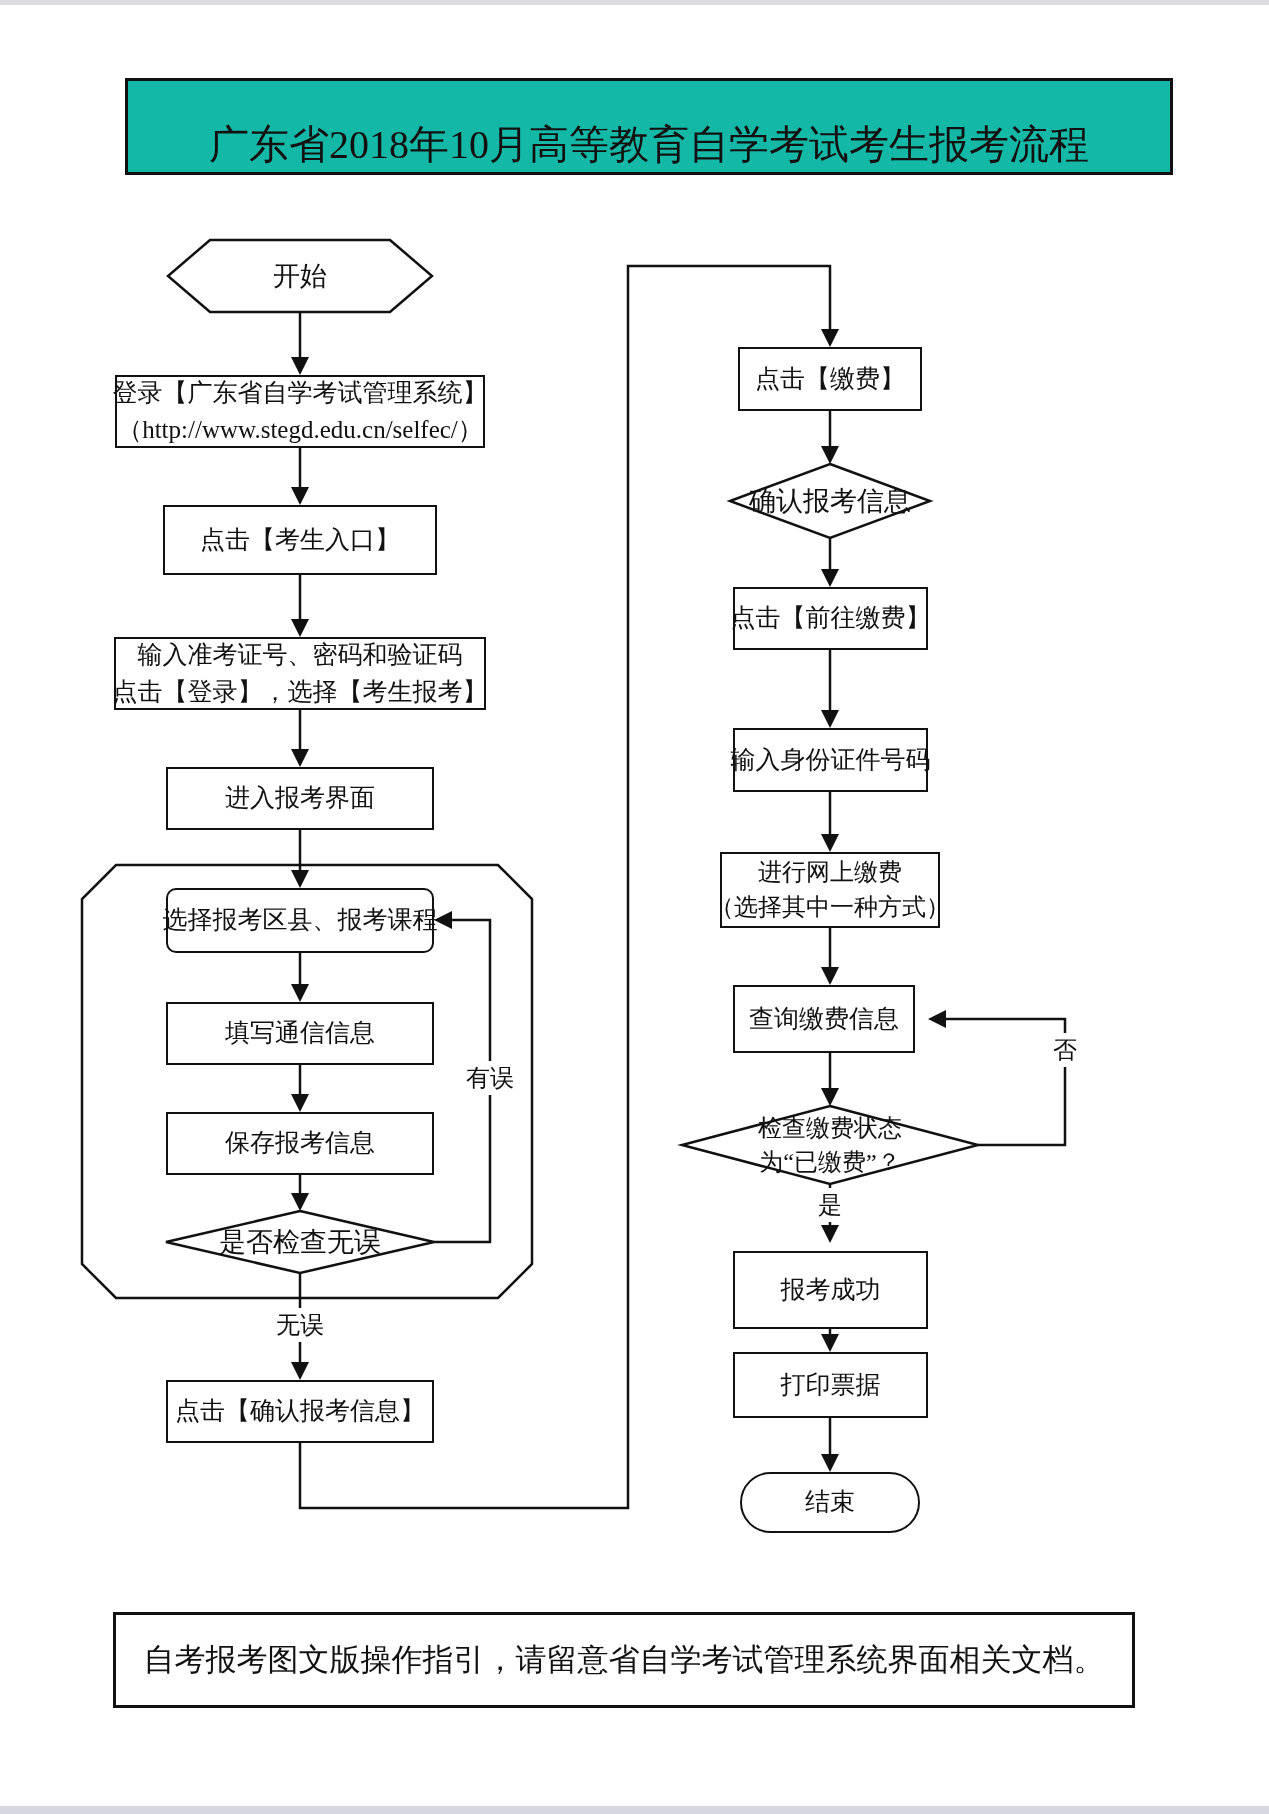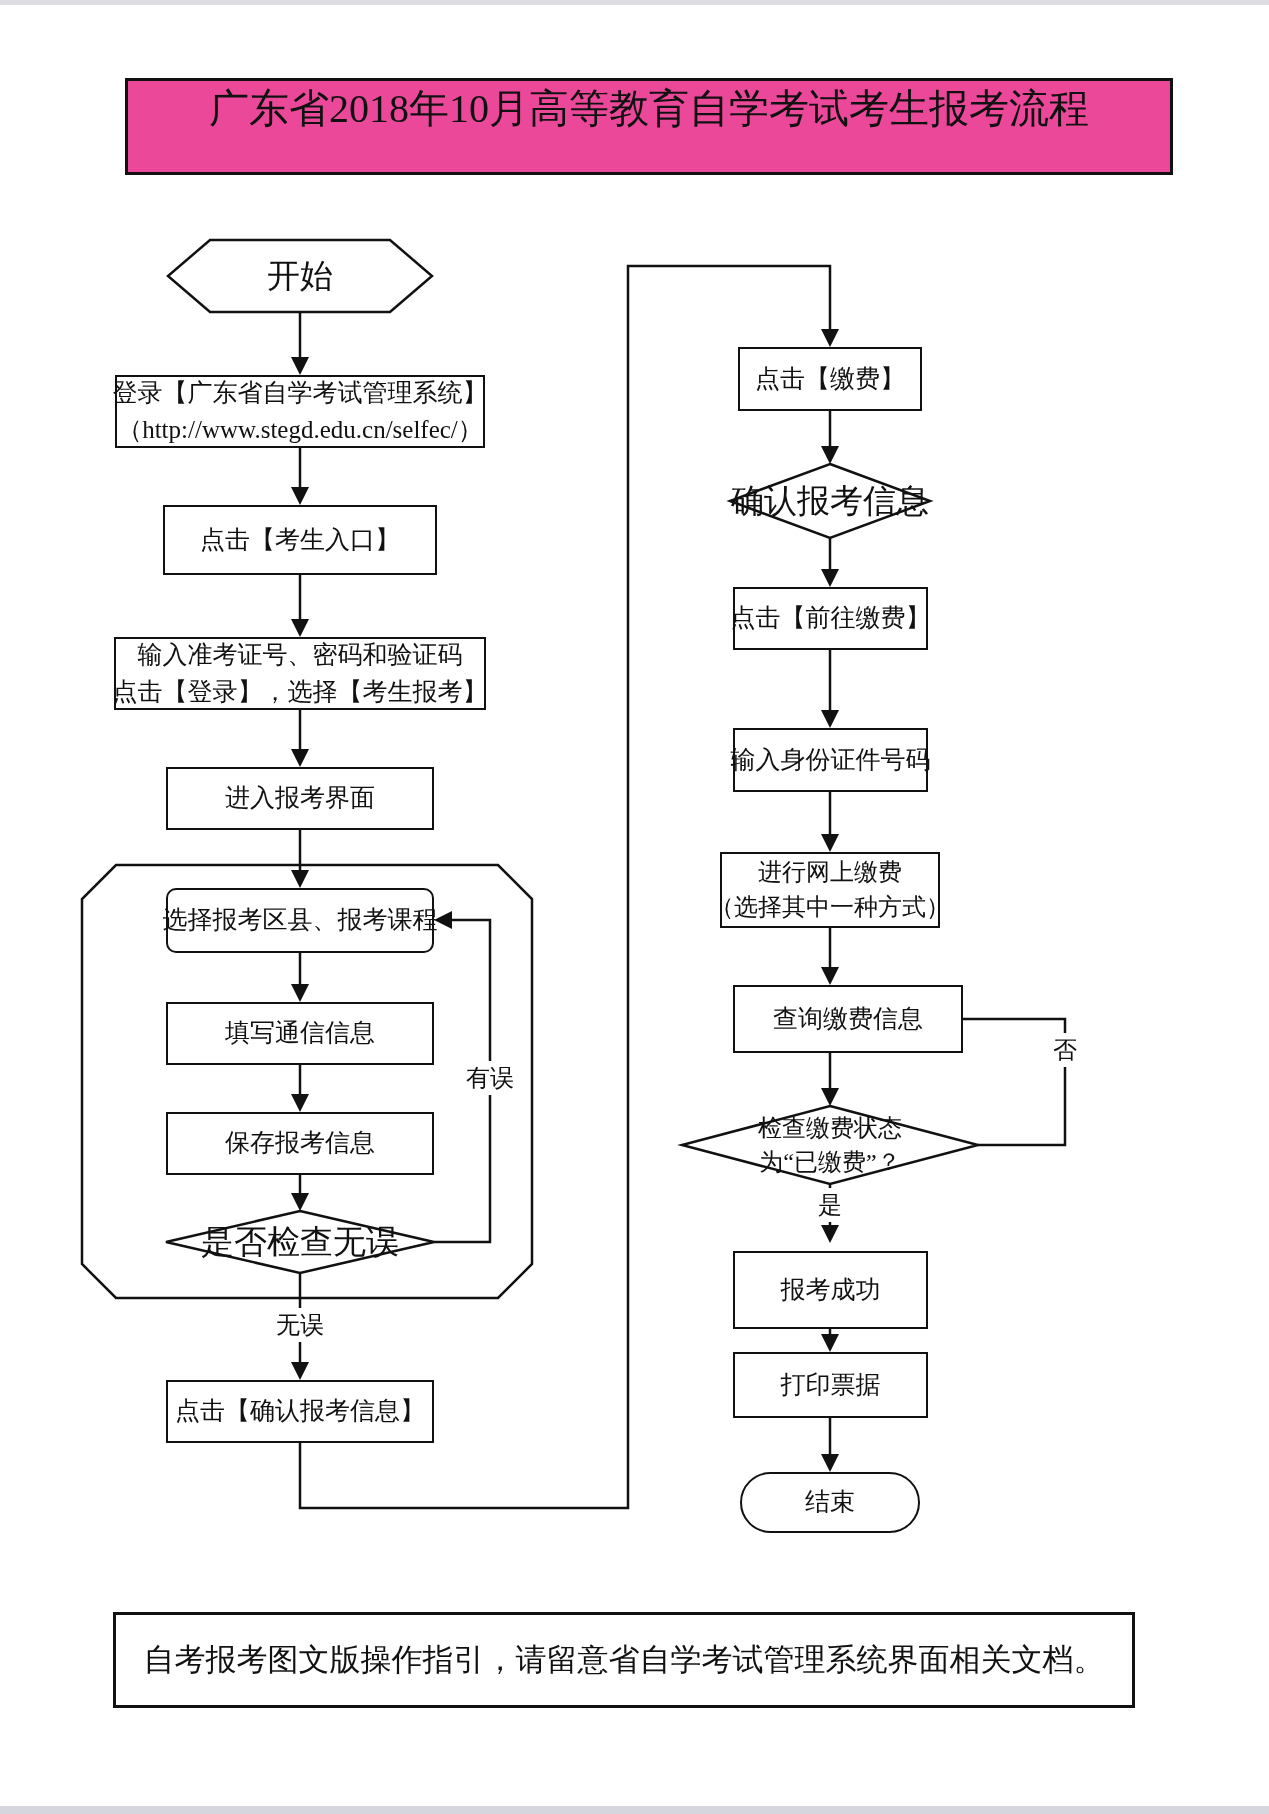--- a/index.html
+++ b/index.html
@@ -24,37 +24,37 @@
     align-items:center;justify-content:center;
     text-align:center;
     font-size:25px;line-height:1.45;
     white-space:nowrap;
   }
   .shape-label{
     position:absolute;
     display:flex;flex-direction:column;
     align-items:center;justify-content:center;
     text-align:center;
-    font-size:33px;line-height:1.42;
+    font-size:27px;line-height:1.42;
     white-space:nowrap;
     background:transparent;
   }
   .edge-label{
     position:absolute;
     transform:translate(-50%,-50%);
     background:#fff;
     padding:1px 3px;
     font-size:24px;
     white-space:nowrap;
   }
   .title-box{
     position:absolute;
     left:125px;top:78px;width:1048px;height:97px;
-    box-sizing:border-box;border:3px solid #111;background:#ec4899;
-    display:flex;align-items:flex-start;justify-content:center;
+    box-sizing:border-box;border:3px solid #111;background:#14b8a6;
+    display:flex;align-items:flex-end;justify-content:center;
     font-size:40px;letter-spacing:0px;white-space:nowrap;
   }
   .footer-box{
     position:absolute;
     left:113px;top:1612px;width:1022px;height:96px;
     box-sizing:border-box;border:3px solid #111;background:#fff;
     display:flex;align-items:center;justify-content:center;
     font-size:31px;white-space:nowrap;
   }
   .pill{border-radius:31px;}
@@ -193,21 +193,21 @@
 
   <div class="box" style="left:733px;top:728px;width:195px;height:64px;">
     <span>输入身份证件号码</span>
   </div>
 
   <div class="box" style="left:720px;top:852px;width:220px;height:76px;font-size:24px;">
     <span>进行网上缴费</span>
     <span>（选择其中一种方式）</span>
   </div>
 
-  <div class="box" style="left:733px;top:985px;width:230px;height:68px;">
+  <div class="box" style="left:733px;top:985px;width:182px;height:68px;">
     <span>查询缴费信息</span>
   </div>
 
   <div class="shape-label" style="left:682px;top:1106px;width:296px;height:78px;font-size:24px;">
     <span>检查缴费状态</span>
     <span>为“已缴费”？</span>
   </div>
 
   <div class="box" style="left:733px;top:1243px;width:195px;height:78px;margin-top:8px;">
     <span>报考成功</span>

